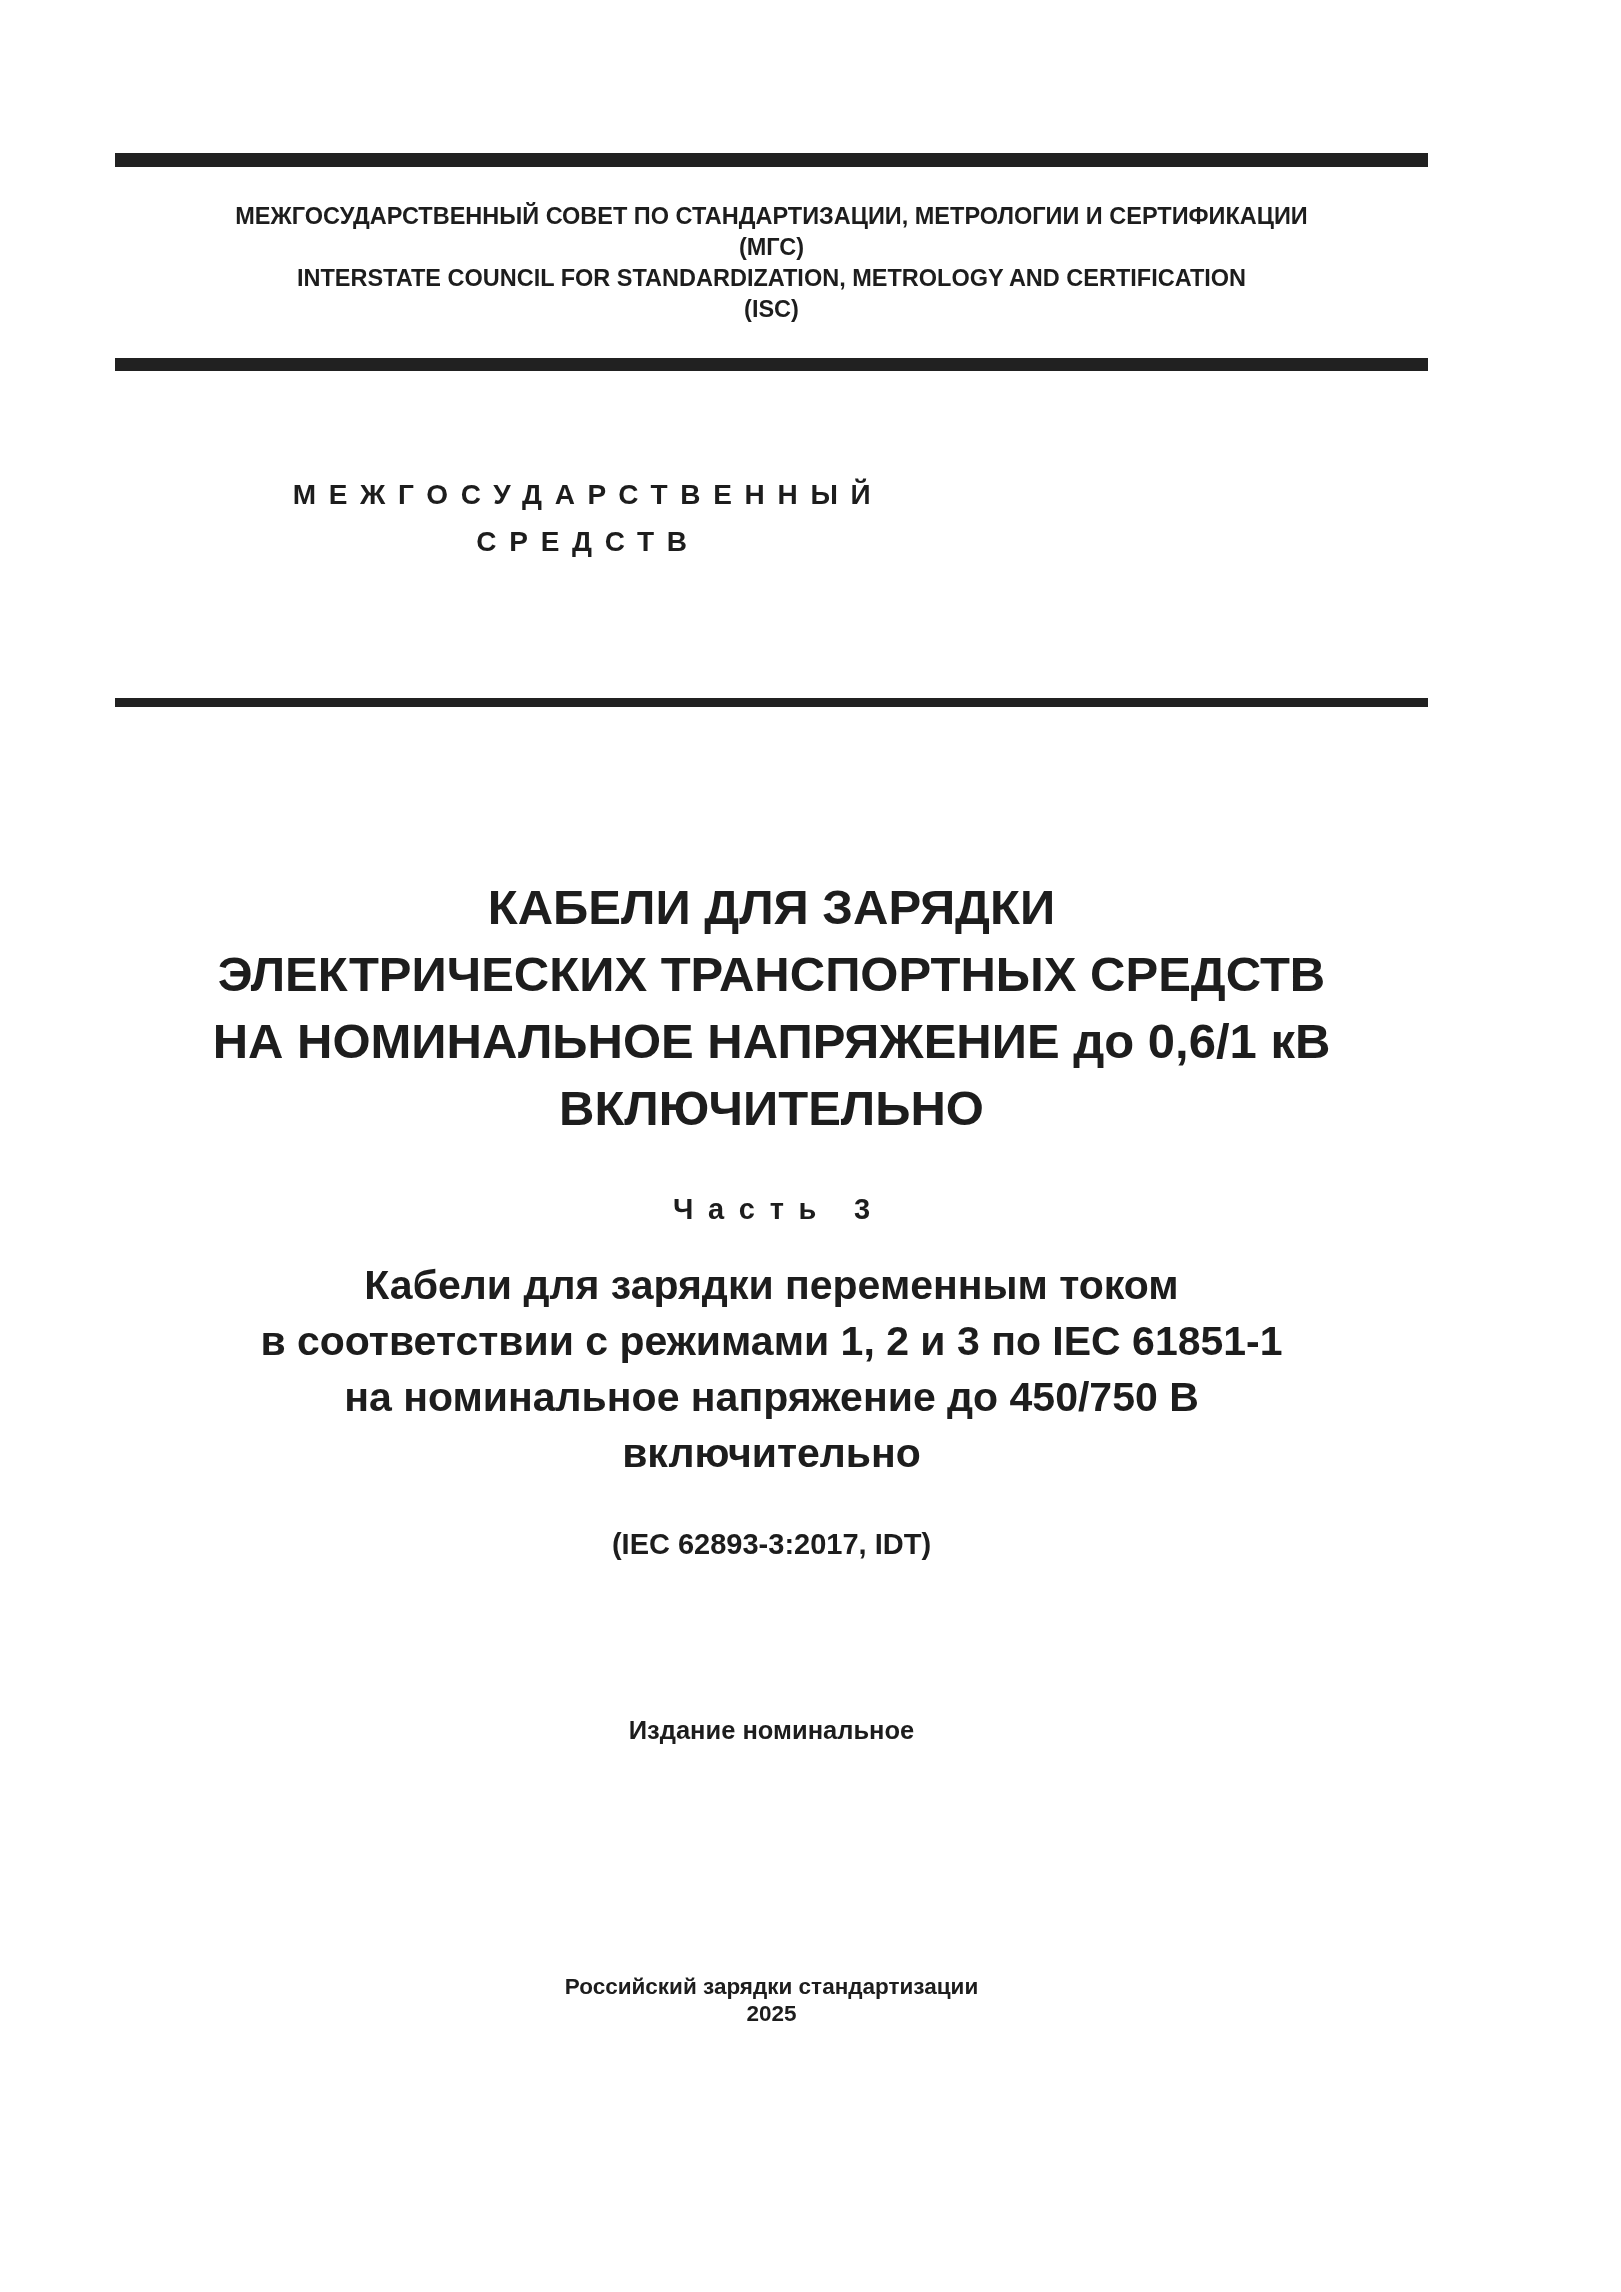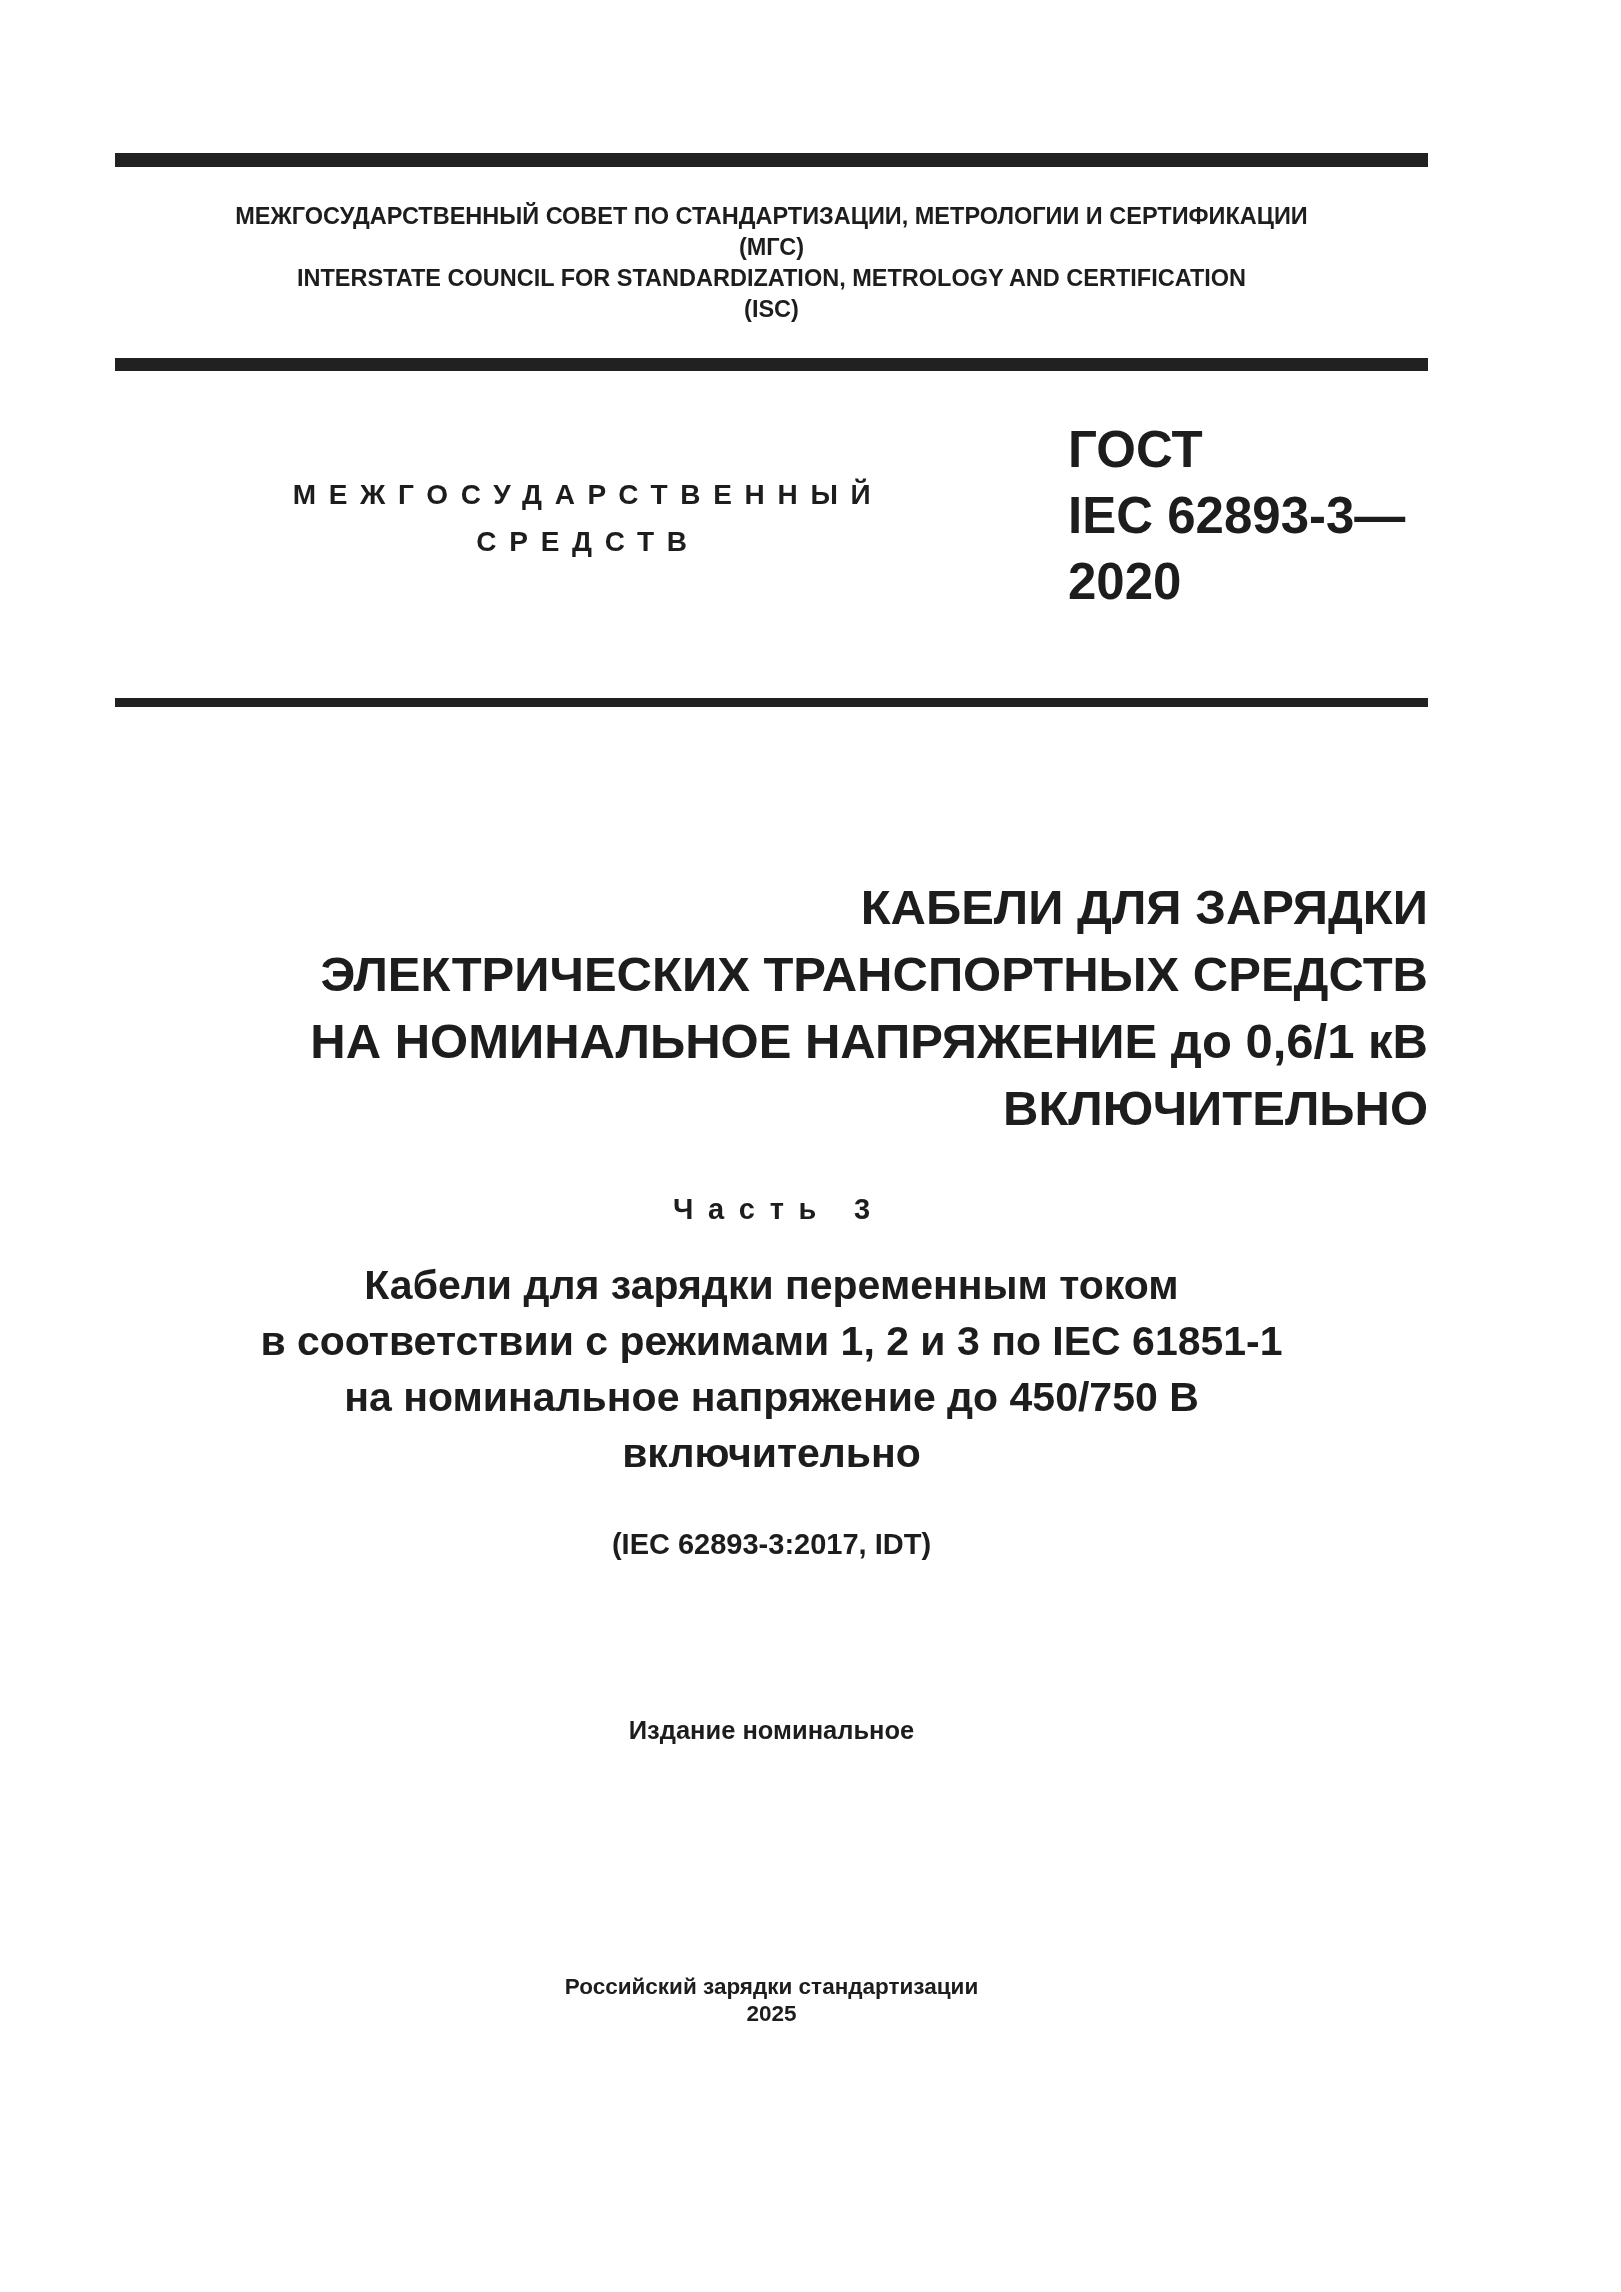--- a/index.html
+++ b/index.html
@@ -58,21 +58,21 @@
     font-size: 51px;
     line-height: 66px;
     font-weight: 700;
     letter-spacing: 0px;
   }
 
   .title-block {
     left: 115px;
     top: 874px;
     width: 1313px;
-    text-align: right;
+    text-align: center;
     font-size: 49px;
     line-height: 67px;
     font-weight: 700;
   }
 
   .part-label {
     left: 115px;
     top: 1172px;
     width: 1313px;
     text-align: center;
@@ -139,25 +139,20 @@
     <div>(ISC)</div>
   </div>
 
   <div class="rule rule-mid"></div>
 
   <div class="abs standard-type">
     <div>МЕЖГОСУДАРСТВЕННЫЙ</div>
     <div>СРЕДСТВ</div>
   </div>
 
-  <div class="abs standard-code">
-    <div>ГОСТ</div>
-    <div>IEC 62893-3—</div>
-    <div>2020</div>
-  </div>
 
   <div class="rule rule-thin"></div>
 
   <div class="abs title-block">
     <div>КАБЕЛИ ДЛЯ ЗАРЯДКИ</div>
     <div>ЭЛЕКТРИЧЕСКИХ ТРАНСПОРТНЫХ СРЕДСТВ</div>
     <div>НА НОМИНАЛЬНОЕ НАПРЯЖЕНИЕ до 0,6/1 кВ</div>
     <div>ВКЛЮЧИТЕЛЬНО</div>
   </div>
 

